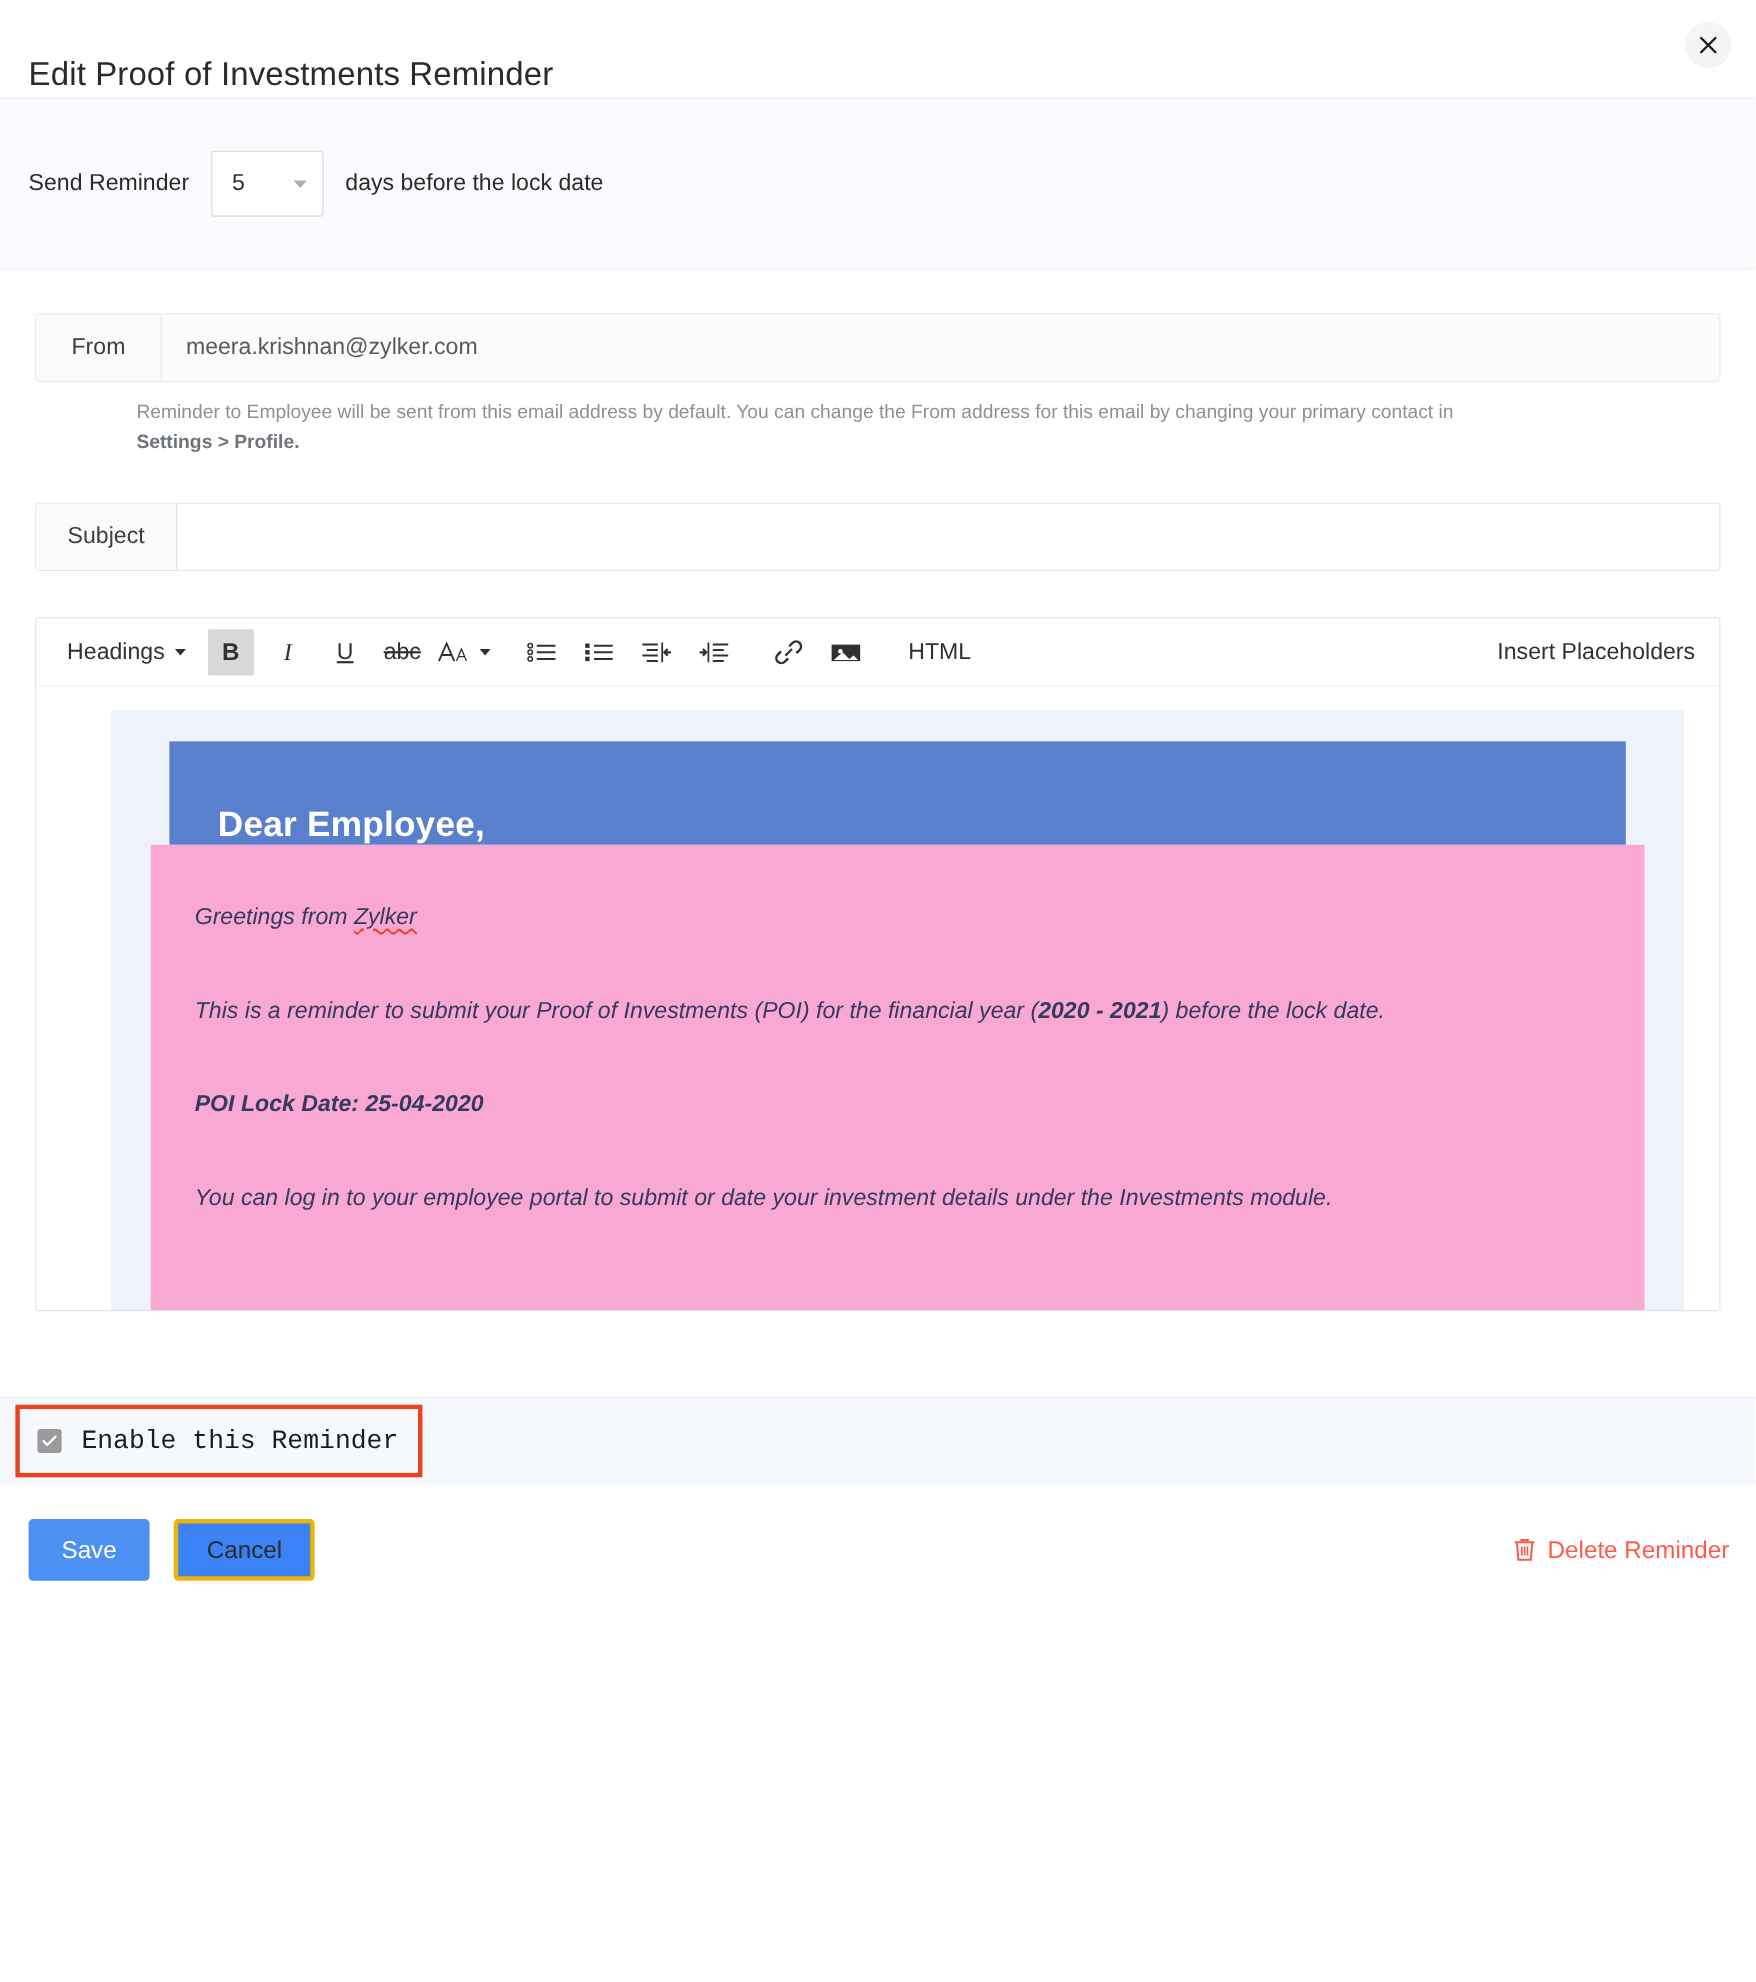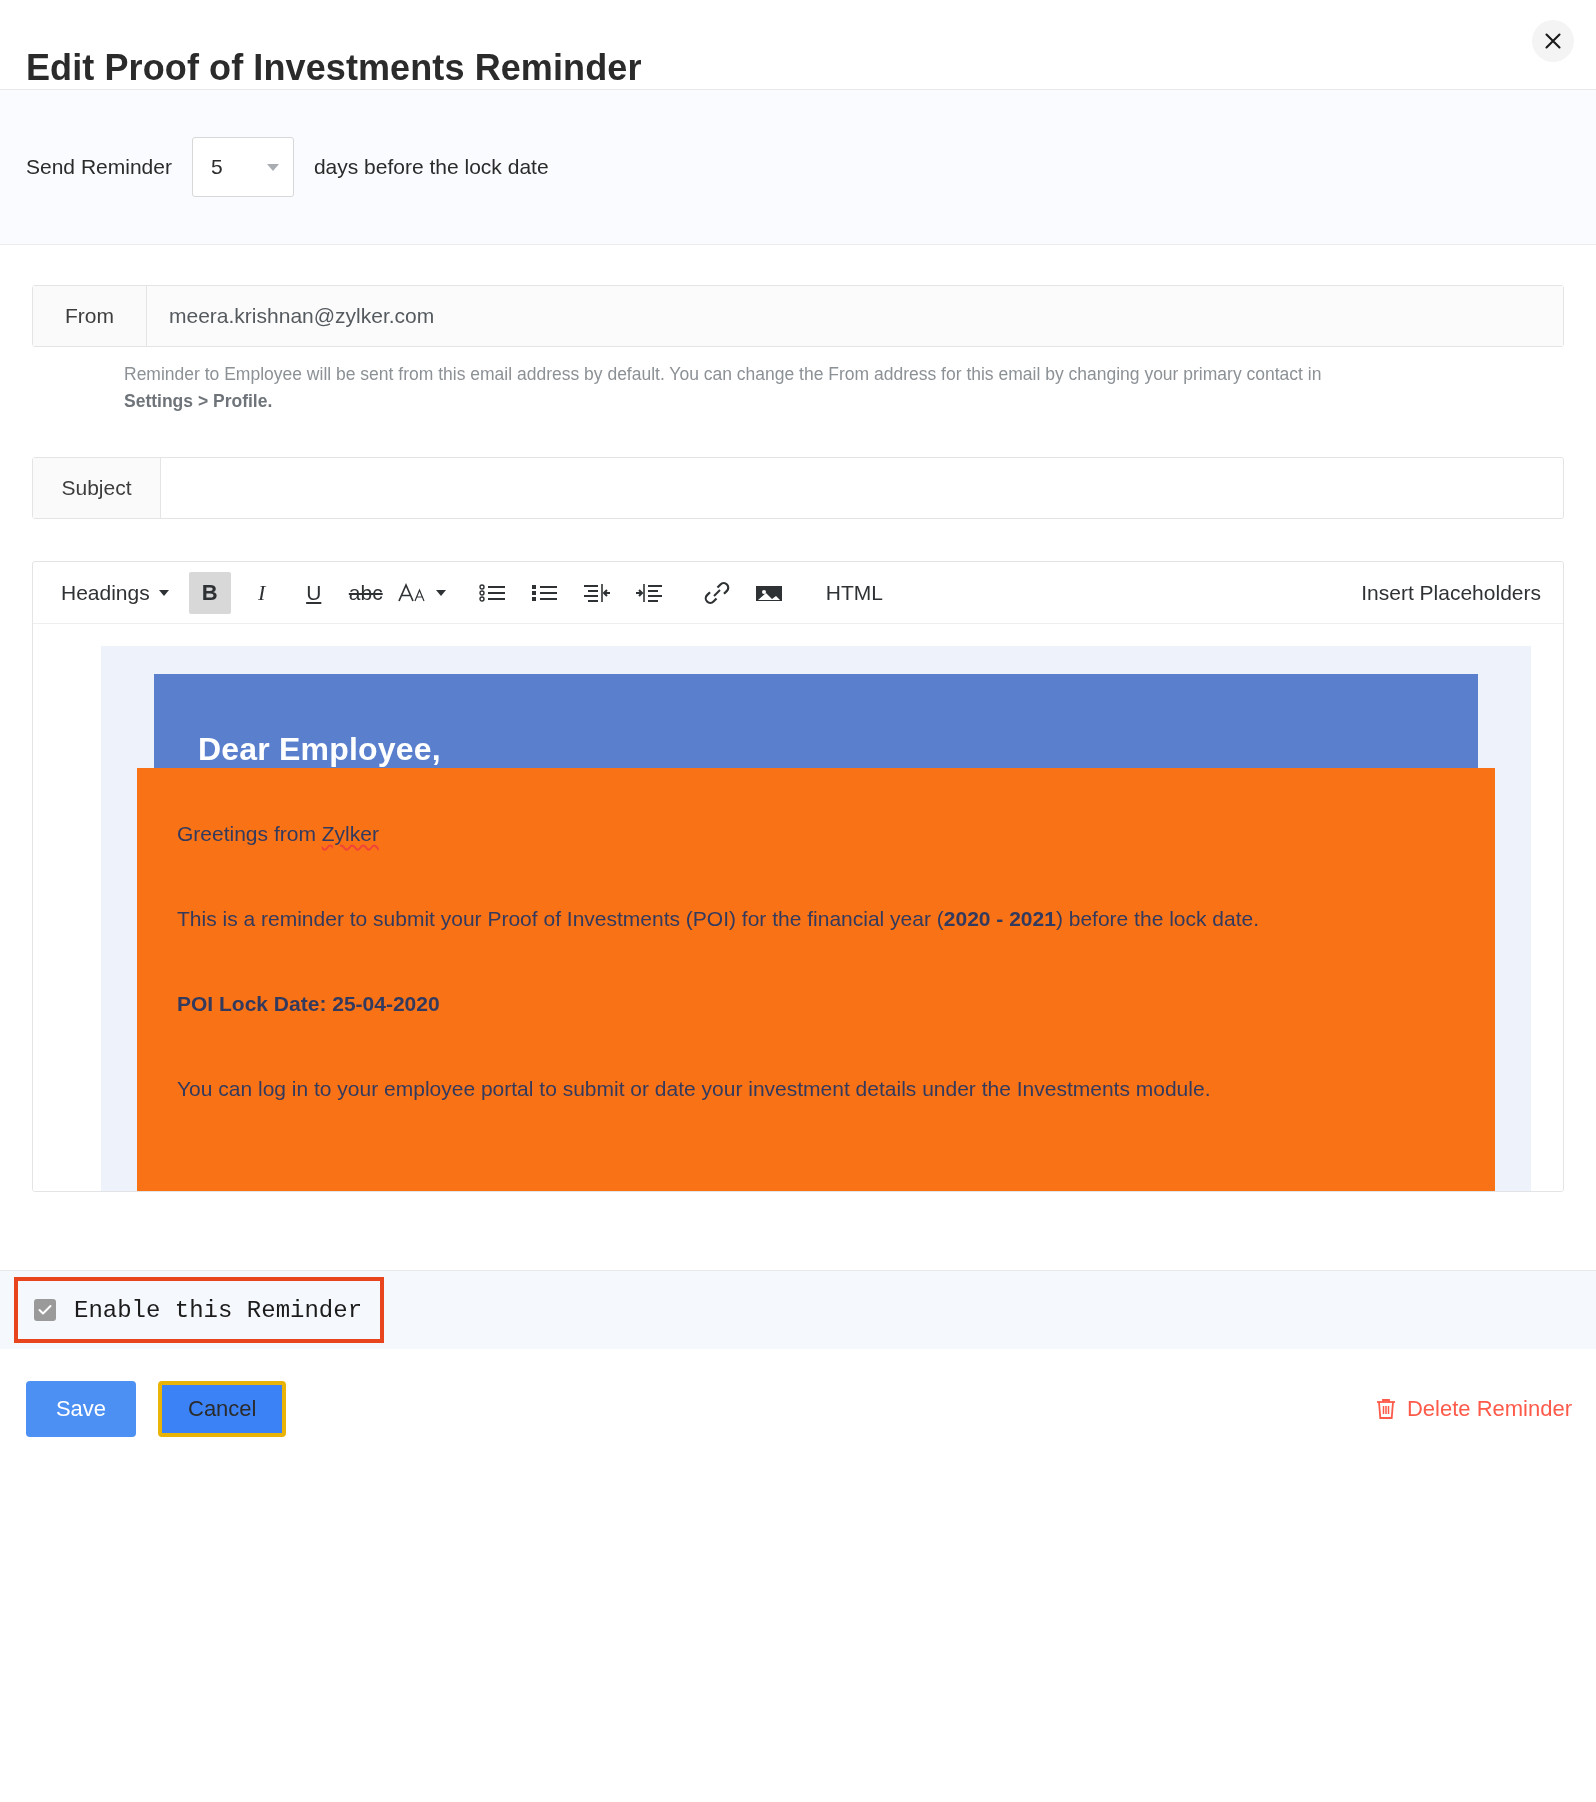--- a/index.html
+++ b/index.html
@@ -21,23 +21,23 @@
   .modal-header {
     position: relative;
     height: 90px;
     background: #ffffff;
     border-bottom: 1px solid #e8e8e8;
     display: flex;
     align-items: center;
   }
   .modal-title {
     margin-left: 26px;
-    font-size: 36px;
+    font-size: 30px;
     color: #2b2b2b;
-    font-weight: 700;
+    font-weight: 400;
     letter-spacing: 0.1px;
     margin-top: 47px;
   }
   .close-btn {
     position: absolute;
     right: 22px;
     top: 20px;
     width: 42px; height: 42px;
     border-radius: 50%;
     background: #f4f4f4;
@@ -217,27 +217,28 @@
     align-items: flex-end;
   }
   .mail-header h2 {
     margin: 0 0 0 44px;
     color: #ffffff;
     font-size: 32px;
     font-weight: 700;
     letter-spacing: 0.2px;
   }
   .mail-body {
-    background: #f97316;
+    background: #f9a8d4;
     margin: 0 36px;
     padding: 46px 40px 10px 40px;
     height: 100%;
     color: #333a5e;
     font-size: 21px;
     line-height: 1.95;
+    font-style: italic;
   }
   .mail-body p { margin: 0 0 44px 0; }
   .mail-body p:last-child { margin-bottom: 0; }
   .mail-body b { font-weight: 700; }
   .spell {
     text-decoration: underline;
     text-decoration-style: wavy;
     text-decoration-color: #f04437;
     text-underline-offset: 3px;
   }

